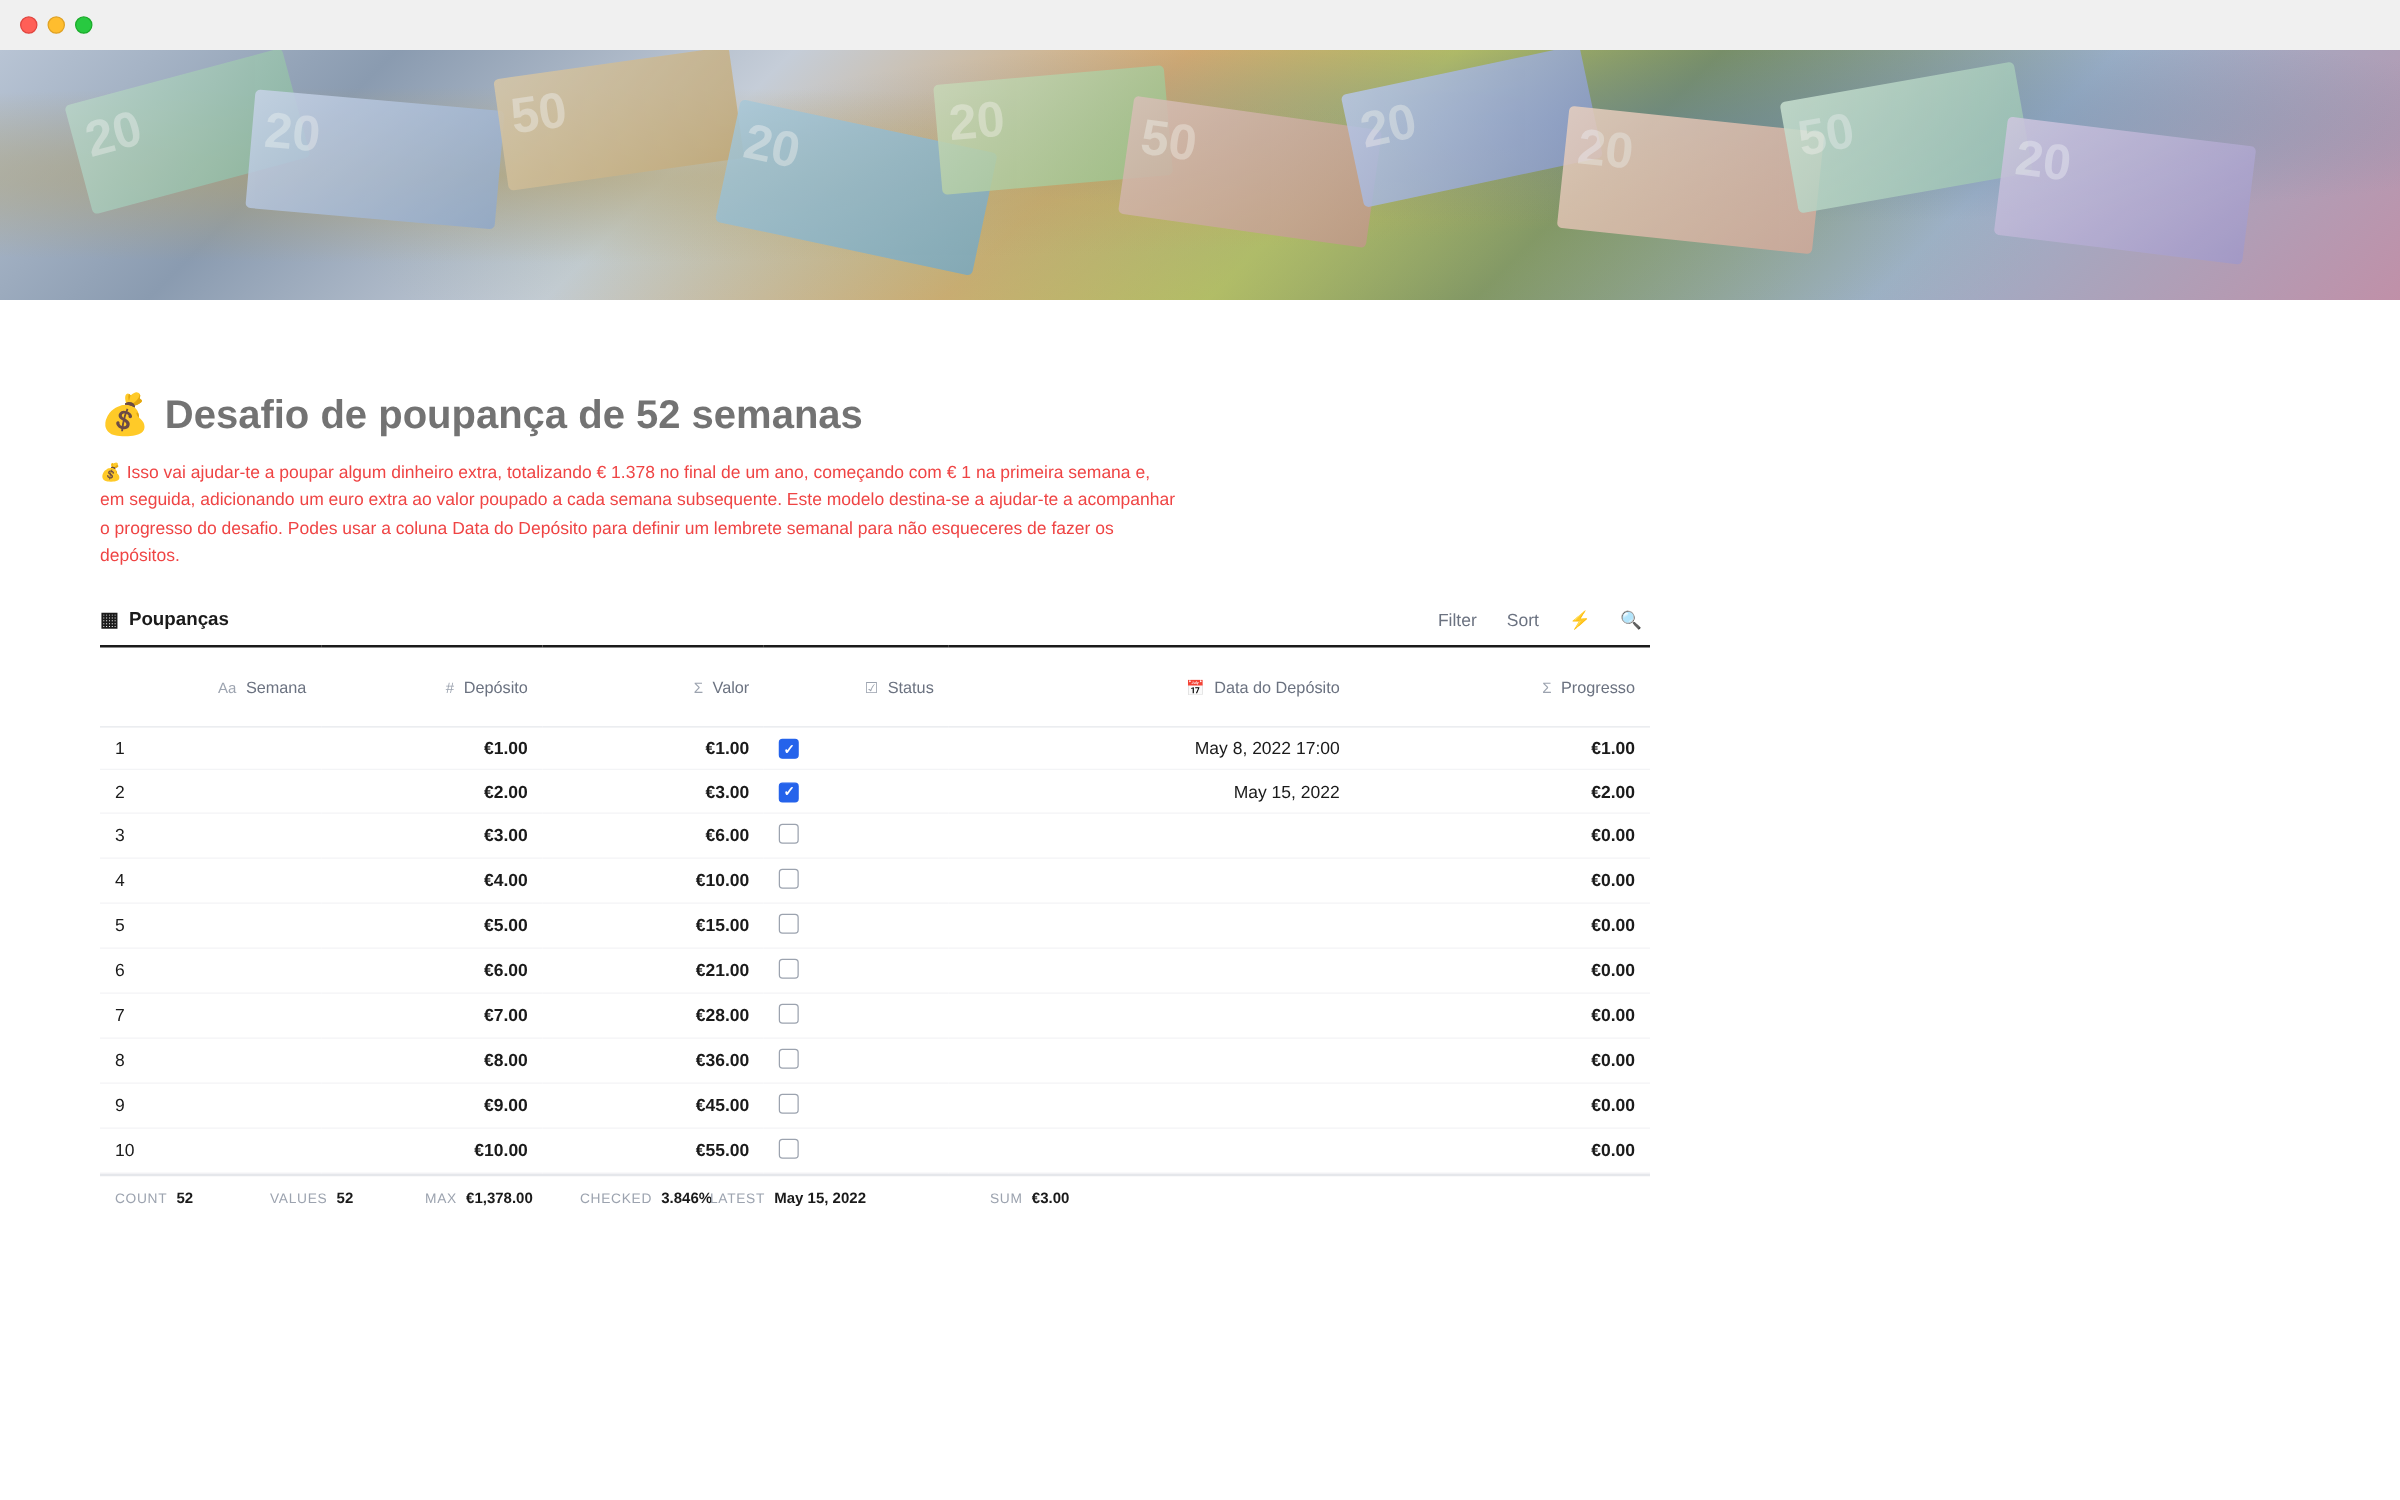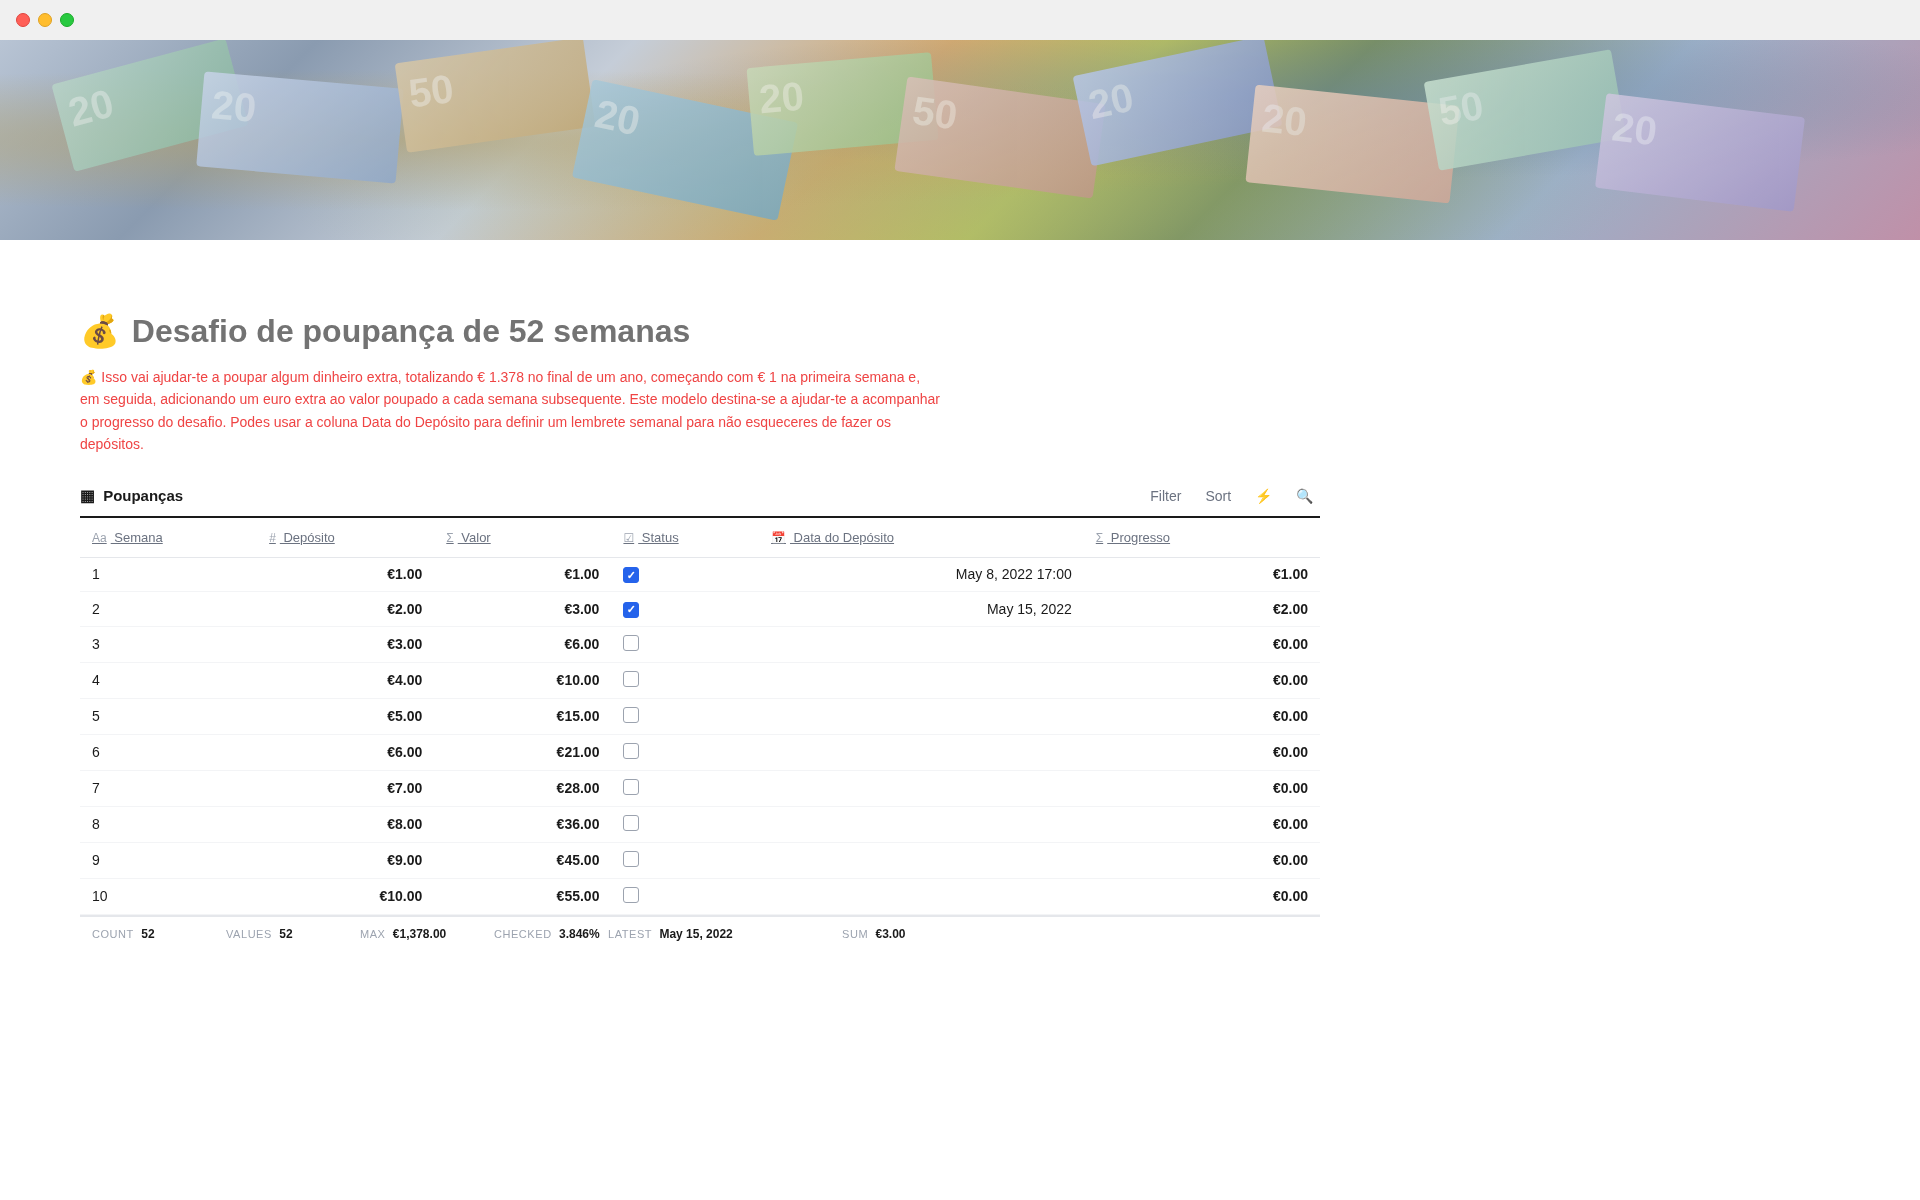--- a/index.html
+++ b/index.html
@@ -118,29 +118,28 @@
       border-radius: 4px;
     }
 
     
     .data-table {
       width: 100%;
       border-collapse: collapse;
       font-size: 14px;
     }
     .data-table th {
-      text-align: left;
-      padding: 12px 12px;
+      text-align: right;
+      padding: 24px 12px;
       font-size: 13px;
       font-weight: 500;
       color: #6b7280;
       border-bottom: 1px solid #e5e7eb;
       border-top: 2px solid #1a1a1a;
       white-space: nowrap;
-      text-decoration: underline;
     }
     .data-table th .col-prefix {
       color: #9ca3af;
       margin-right: 4px;
       font-size: 12px;
     }
     .data-table td {
       padding: 8px 12px;
       border-bottom: 1px solid #f3f4f6;
       color: #1a1a1a;
@@ -173,21 +172,21 @@
       content: '✓';
       color: white;
       font-size: 11px;
       font-weight: bold;
     }
 
     
     .table-footer {
       display: flex;
       align-items: center;
-      gap: 14px;
+      gap: 4px;
       border-top: 2px solid #e5e7eb;
       padding: 10px 0 8px 0;
       font-size: 12px;
       color: #6b7280;
     }
     .footer-cell {
       padding: 0 12px;
       white-space: nowrap;
     }
     .footer-label {

